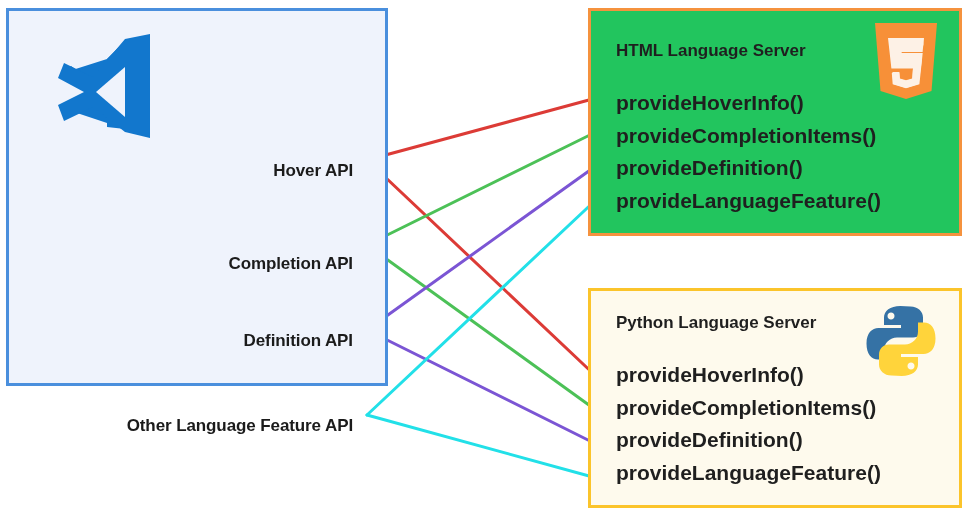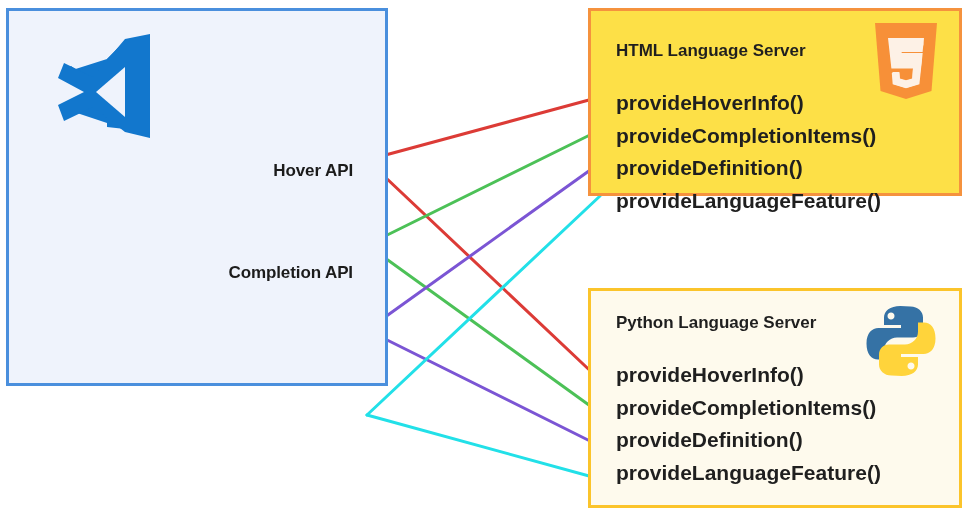--- a/index.html
+++ b/index.html
@@ -45,35 +45,35 @@
     position: absolute;
     right: 32px;
     text-align: right;
     white-space: nowrap;
     font-size: 17px;
     font-weight: bold;
     color: #1b1b1b;
     letter-spacing: -0.1px;
   }
   .api-label.l0 { top: 150px; }
-  .api-label.l1 { top: 252px; text-align: center; }
+  .api-label.l1 { top: 243px; text-align: center; }
   .api-label.l2 { top: 320px; }
   .api-label.l3 { top: 405px; }
 
   
   .server-panel {
     position: absolute;
     box-sizing: border-box;
   }
   .server-panel.html-server {
     left: 588px;
     top: 8px;
     width: 374px;
-    height: 188px;
-    background: #fde047;
+    height: 228px;
+    background: #22c55e;
     border: 3px solid #f5923e;
   }
   .server-panel.python-server {
     left: 588px;
     top: 288px;
     width: 374px;
     height: 220px;
     background: #fefaed;
     border: 3px solid #fbc42b;
     padding-left: 32px;
@@ -167,20 +167,22 @@
         <g>
           <path d="M74 6 L99 1 L99 105 L74 99 Z" fill="#1277cd"></path>
           <path d="M74 6 L74 99 L42 74 L13 88 L7 72 L33 59 L7 45 L13 30 L42 44 Z" fill="#1277cd"></path>
           <path d="M45 59 L74 34 L74 84 Z" fill="#eff3fc"></path>
         </g>
       </svg>
     </span>
 
     <div class="api-label l0">Hover API</div>
     <div class="api-label l1">Completion API</div>
+    <div class="api-label l2">Definition API</div>
+    <div class="api-label l3">Other Language Feature API</div>
   </div>
 
   <div class="server-panel html-server">
     <div class="server-title">HTML Language Server</div>
     <ul class="method-list">
       <li>provideHoverInfo()</li>
       <li>provideCompletionItems()</li>
       <li>provideDefinition()</li>
       <li>provideLanguageFeature()</li>
     </ul>

